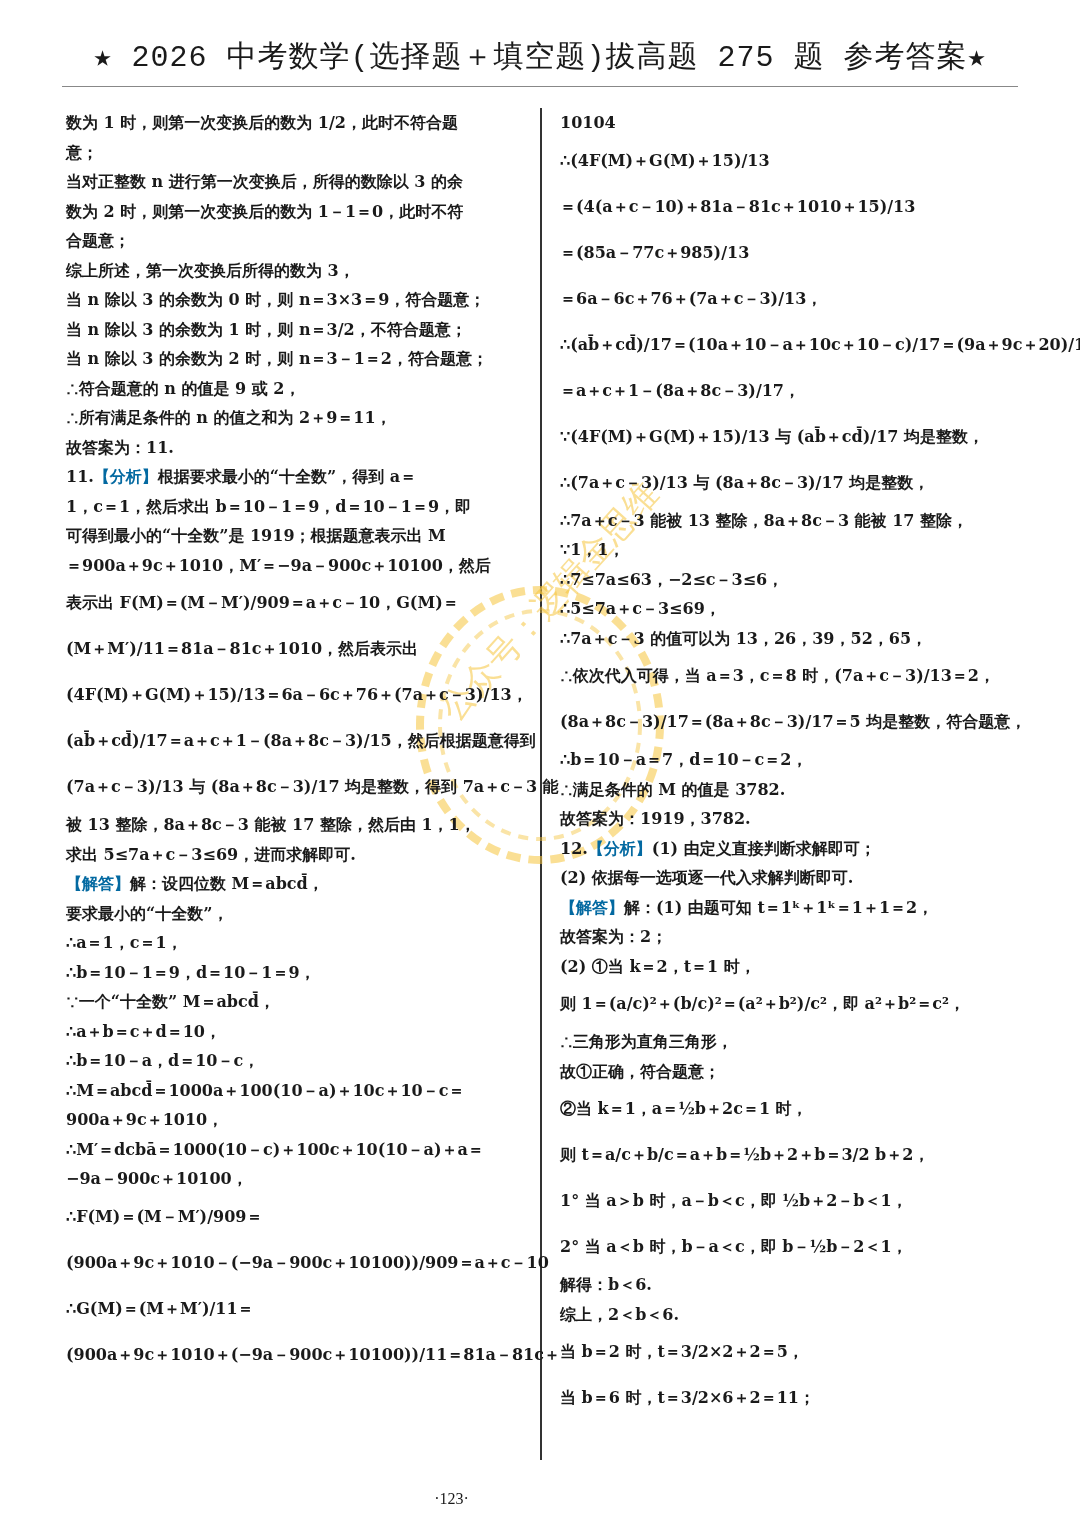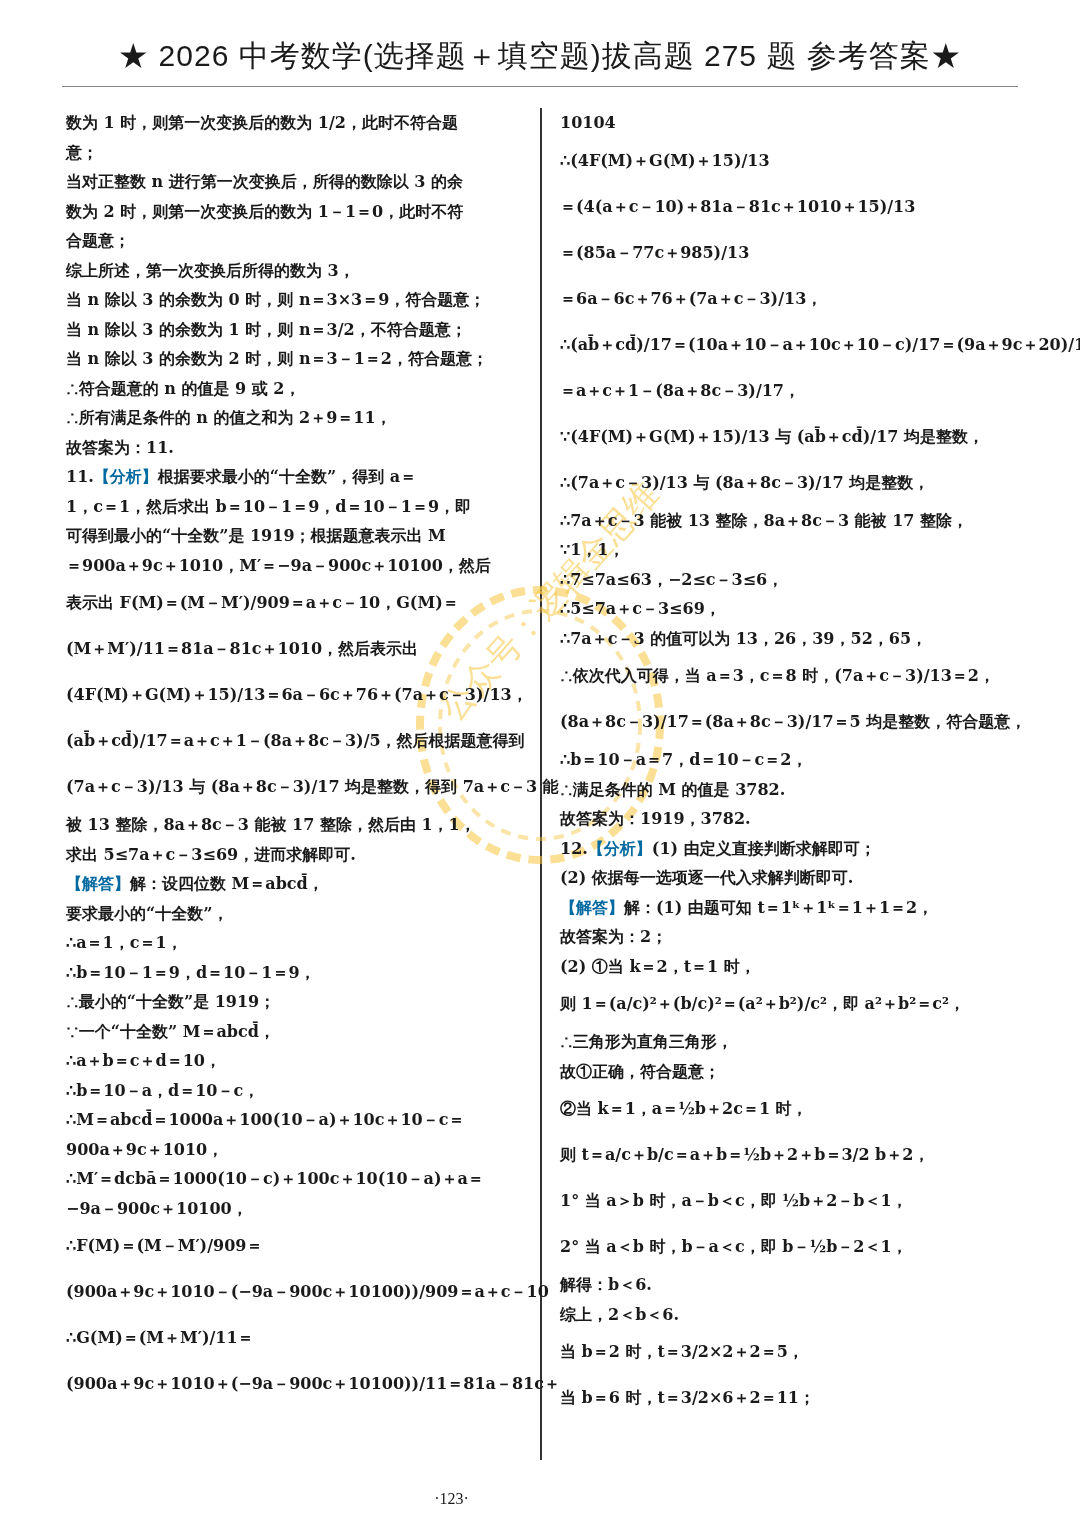--- a/index.html
+++ b/index.html
@@ -1,19 +1,19 @@
 <!DOCTYPE html>
 <html><head>
 <meta charset="utf-8">
 <style>
   html, body { margin:0; padding:0; background:#fff; }
   body { width:1080px; height:1527px; position:relative; overflow:hidden;
          font-family:"DejaVu Serif","Liberation Serif",serif; color:#1a1a1a; }
   .header { position:absolute; left:60px; top:36px; width:960px; text-align:center;
-            font-size:30px; letter-spacing:1px; font-family:Liberation Sans, sans-serif; }
+            font-size:30px; letter-spacing:1px; font-family:Liberation Mono, monospace; }
   .header-rule { position:absolute; left:62px; top:86px; width:956px; height:1px; background:#888; }
   .col { position:absolute; top:108px; font-size:16px; line-height:29.5px;font-weight:bold; }
   .col-left { left:66px; width:462px; }
   .col-right { left:560px; width:460px; }
   .divider { position:absolute; left:540px; top:108px; width:2px; height:1352px; background:#333; }
   .line { white-space:nowrap; min-height:29px; display:flex; align-items:center; }
   .line.tall { min-height:46px; }
   .tag { color:#0369a1; }
   .footer { position:absolute; left:0; width:903px; top:1490px; text-align:center;
             font-size:16px; font-family:"Liberation Serif","DejaVu Serif",serif; }
@@ -48,29 +48,28 @@
   <div class="line">∴符合题意的 n 的值是 9 或 2，</div>
   <div class="line">∴所有满足条件的 n 的值之和为 2＋9＝11，</div>
   <div class="line">故答案为：11.</div>
   <div class="line">11. <span class="tag">【分析】</span>根据要求最小的“十全数”，得到 a＝</div>
   <div class="line">1，c＝1，然后求出 b＝10－1＝9，d＝10－1＝9，即</div>
   <div class="line">可得到最小的“十全数”是 1919；根据题意表示出 M</div>
   <div class="line">＝900a＋9c＋1010，M′＝−9a－900c＋10100，然后</div>
   <div class="line tall">表示出 F(M)＝(M－M′)/909＝a＋c－10，G(M)＝</div>
   <div class="line tall">(M＋M′)/11＝81a－81c＋1010，然后表示出</div>
   <div class="line tall">(4F(M)＋G(M)＋15)/13＝6a－6c＋76＋(7a＋c－3)/13，</div>
-  <div class="line tall">(ab̄＋cd̄)/17＝a＋c＋1－(8a＋8c－3)/5，然后根据题意得到</div>
+  <div class="line tall">(ab̄＋cd̄)/17＝a＋c＋1－(8a＋8c－3)/15，然后根据题意得到</div>
   <div class="line tall">(7a＋c－3)/13 与 (8a＋8c－3)/17 均是整数，得到 7a＋c－3 能</div>
   <div class="line">被 13 整除，8a＋8c－3 能被 17 整除，然后由 1，1，</div>
   <div class="line">求出 5≤7a＋c－3≤69，进而求解即可.</div>
   <div class="line"><span class="tag">【解答】</span>解：设四位数 M＝abcd̄，</div>
   <div class="line">要求最小的“十全数”，</div>
   <div class="line">∴a＝1，c＝1，</div>
   <div class="line">∴b＝10－1＝9，d＝10－1＝9，</div>
-  <div class="line">∴最小的“十全数”是 1919；</div>
   <div class="line">∵一个“十全数” M＝abcd̄，</div>
   <div class="line">∴a＋b＝c＋d＝10，</div>
   <div class="line">∴b＝10－a，d＝10－c，</div>
   <div class="line">∴M＝abcd̄＝1000a＋100(10－a)＋10c＋10－c＝</div>
   <div class="line">900a＋9c＋1010，</div>
   <div class="line">∴M′＝dcbā＝1000(10－c)＋100c＋10(10－a)＋a＝</div>
   <div class="line">−9a－900c＋10100，</div>
   <div class="line tall">∴F(M)＝(M－M′)/909＝</div>
   <div class="line tall">(900a＋9c＋1010－(−9a－900c＋10100))/909＝a＋c－10</div>
   <div class="line tall">∴G(M)＝(M＋M′)/11＝</div>

